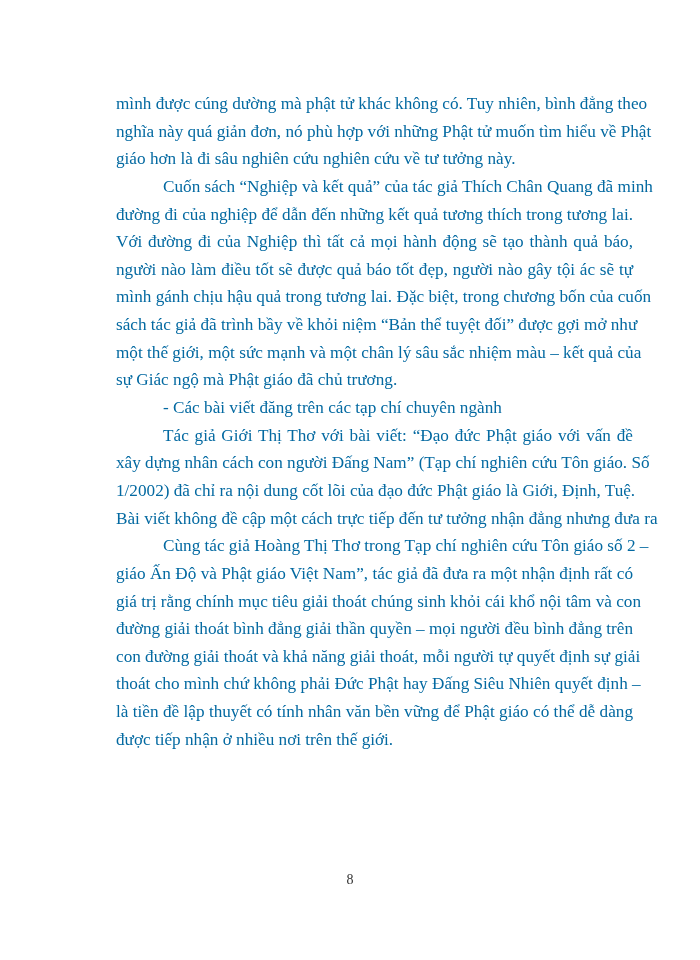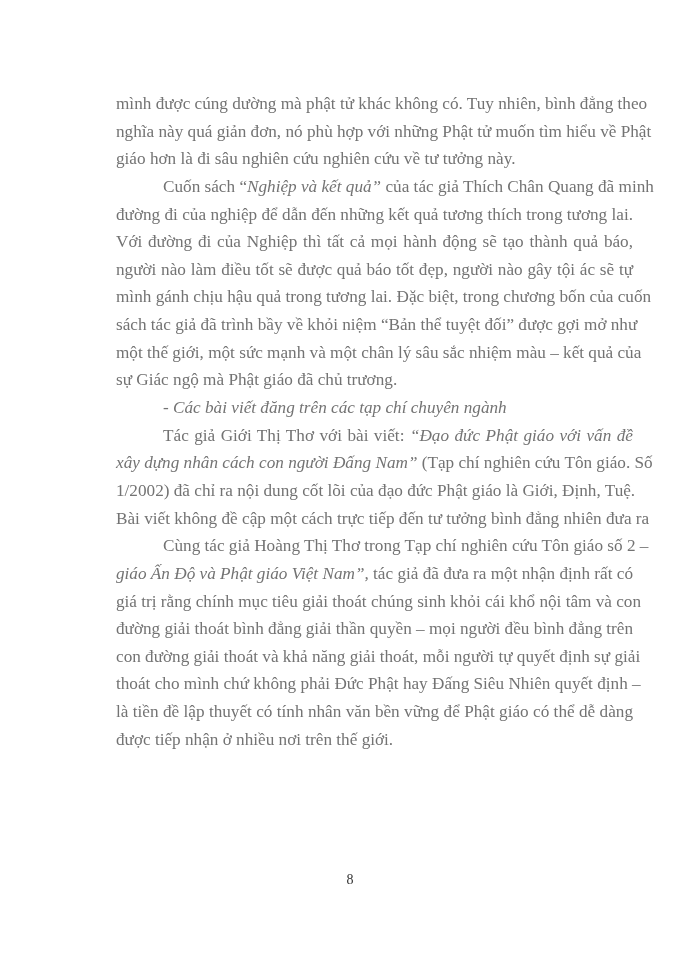--- a/index.html
+++ b/index.html
@@ -5,31 +5,31 @@
   html, body { margin: 0; padding: 0; background: #ffffff; }
   body { width: 700px; height: 960px; position: relative; overflow: hidden; }
   .page {
     position: absolute; left: 0; top: 0; width: 700px; height: 960px;
     background: #ffffff;
   }
   .text-block {
     position: absolute; left: 116px; top: 90px; width: 517px;
     font-family: "Liberation Serif", serif;
     font-size: 17.2px;
-    color: #737373;
+    color: #0369a1;
   }
   .line {
     height: 27.65px; line-height: 27.65px;
     white-space: nowrap;
     text-align: justify; text-align-last: justify;
     overflow: visible;
   }
   .line.last { text-align-last: left; }
   .line.indent { padding-left: 47px; }
-  .it { font-style: italic; }
+  .it { }
   .page-number {
     position: absolute; left: 0; width: 700px; top: 872px;
     text-align: center;
     font-family: "Liberation Serif", serif;
     font-size: 14px; color: #333;
   }
 </style>
 </head>
 <body>
 
@@ -50,21 +50,21 @@
         <div class="line"><span>một thế giới, một sức mạnh và một chân lý sâu sắc nhiệm màu – kết quả của</span></div>
         <div class="line last"><span>sự Giác ngộ mà Phật giáo đã chủ trương.</span></div>
       </div>
       <div>
         <div class="line indent last"><span class="it">- Các bài viết đăng trên các tạp chí chuyên ngành</span></div>
       </div>
       <div>
         <div class="line indent"><span>Tác giả Giới Thị Thơ với bài viết: </span><span class="it">“Đạo đức Phật giáo với vấn đề</span></div>
         <div class="line"><span class="it">xây dựng nhân cách con người Đấng Nam”</span><span> (Tạp chí nghiên cứu Tôn giáo. Số</span></div>
         <div class="line"><span>1/2002) đã chỉ ra nội dung cốt lõi của đạo đức Phật giáo là Giới, Định, Tuệ.</span></div>
-        <div class="line"><span>Bài viết không đề cập một cách trực tiếp đến tư tưởng bình đẳng nhiên đưa ra</span></div>
+        <div class="line"><span>Bài viết không đề cập một cách trực tiếp đến tư tưởng nhận đẳng nhưng đưa ra</span></div>
       </div>
       <div>
         <div class="line indent"><span>Cùng tác giả Hoàng Thị Thơ trong Tạp chí nghiên cứu Tôn giáo số 2 –</span></div>
         <div class="line"><span class="it">giáo Ấn Độ và Phật giáo Việt Nam”,</span><span> tác giả đã đưa ra một nhận định rất có</span></div>
         <div class="line"><span>giá trị rằng chính mục tiêu giải thoát chúng sinh khỏi cái khổ nội tâm và con</span></div>
         <div class="line"><span>đường giải thoát bình đẳng giải thần quyền – mọi người đều bình đẳng trên</span></div>
         <div class="line"><span>con đường giải thoát và khả năng giải thoát, mỗi người tự quyết định sự giải</span></div>
         <div class="line"><span>thoát cho mình chứ không phải Đức Phật hay Đấng Siêu Nhiên quyết định –</span></div>
         <div class="line"><span>là tiền đề lập thuyết có tính nhân văn bền vững để Phật giáo có thể dễ dàng</span></div>
         <div class="line last"><span>được tiếp nhận ở nhiều nơi trên thế giới.</span></div>

